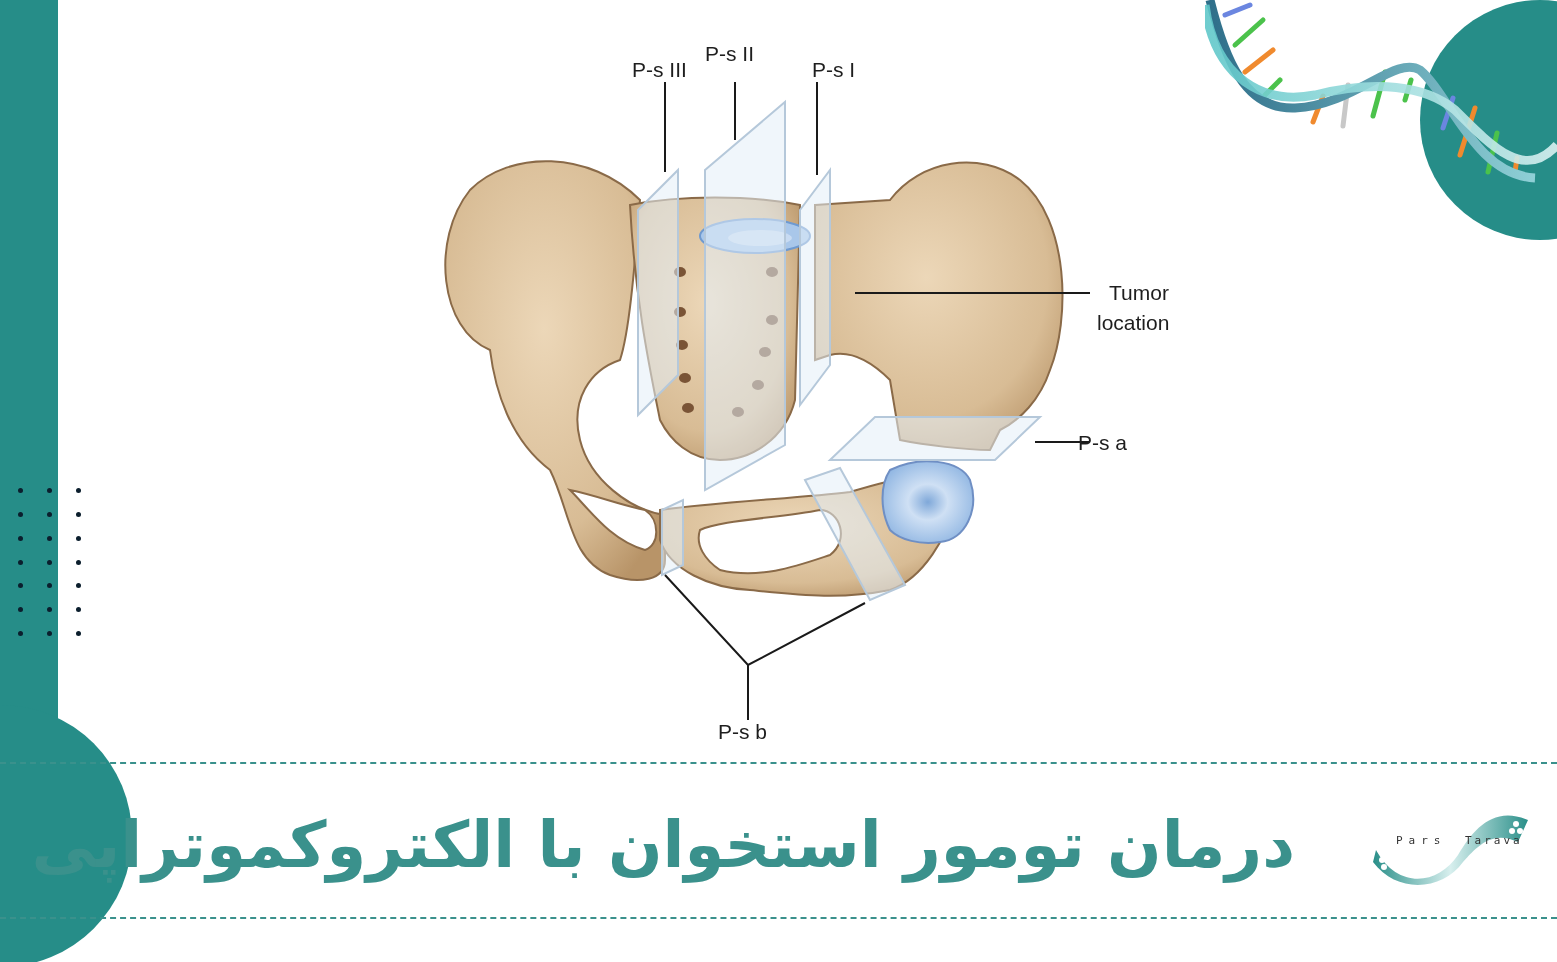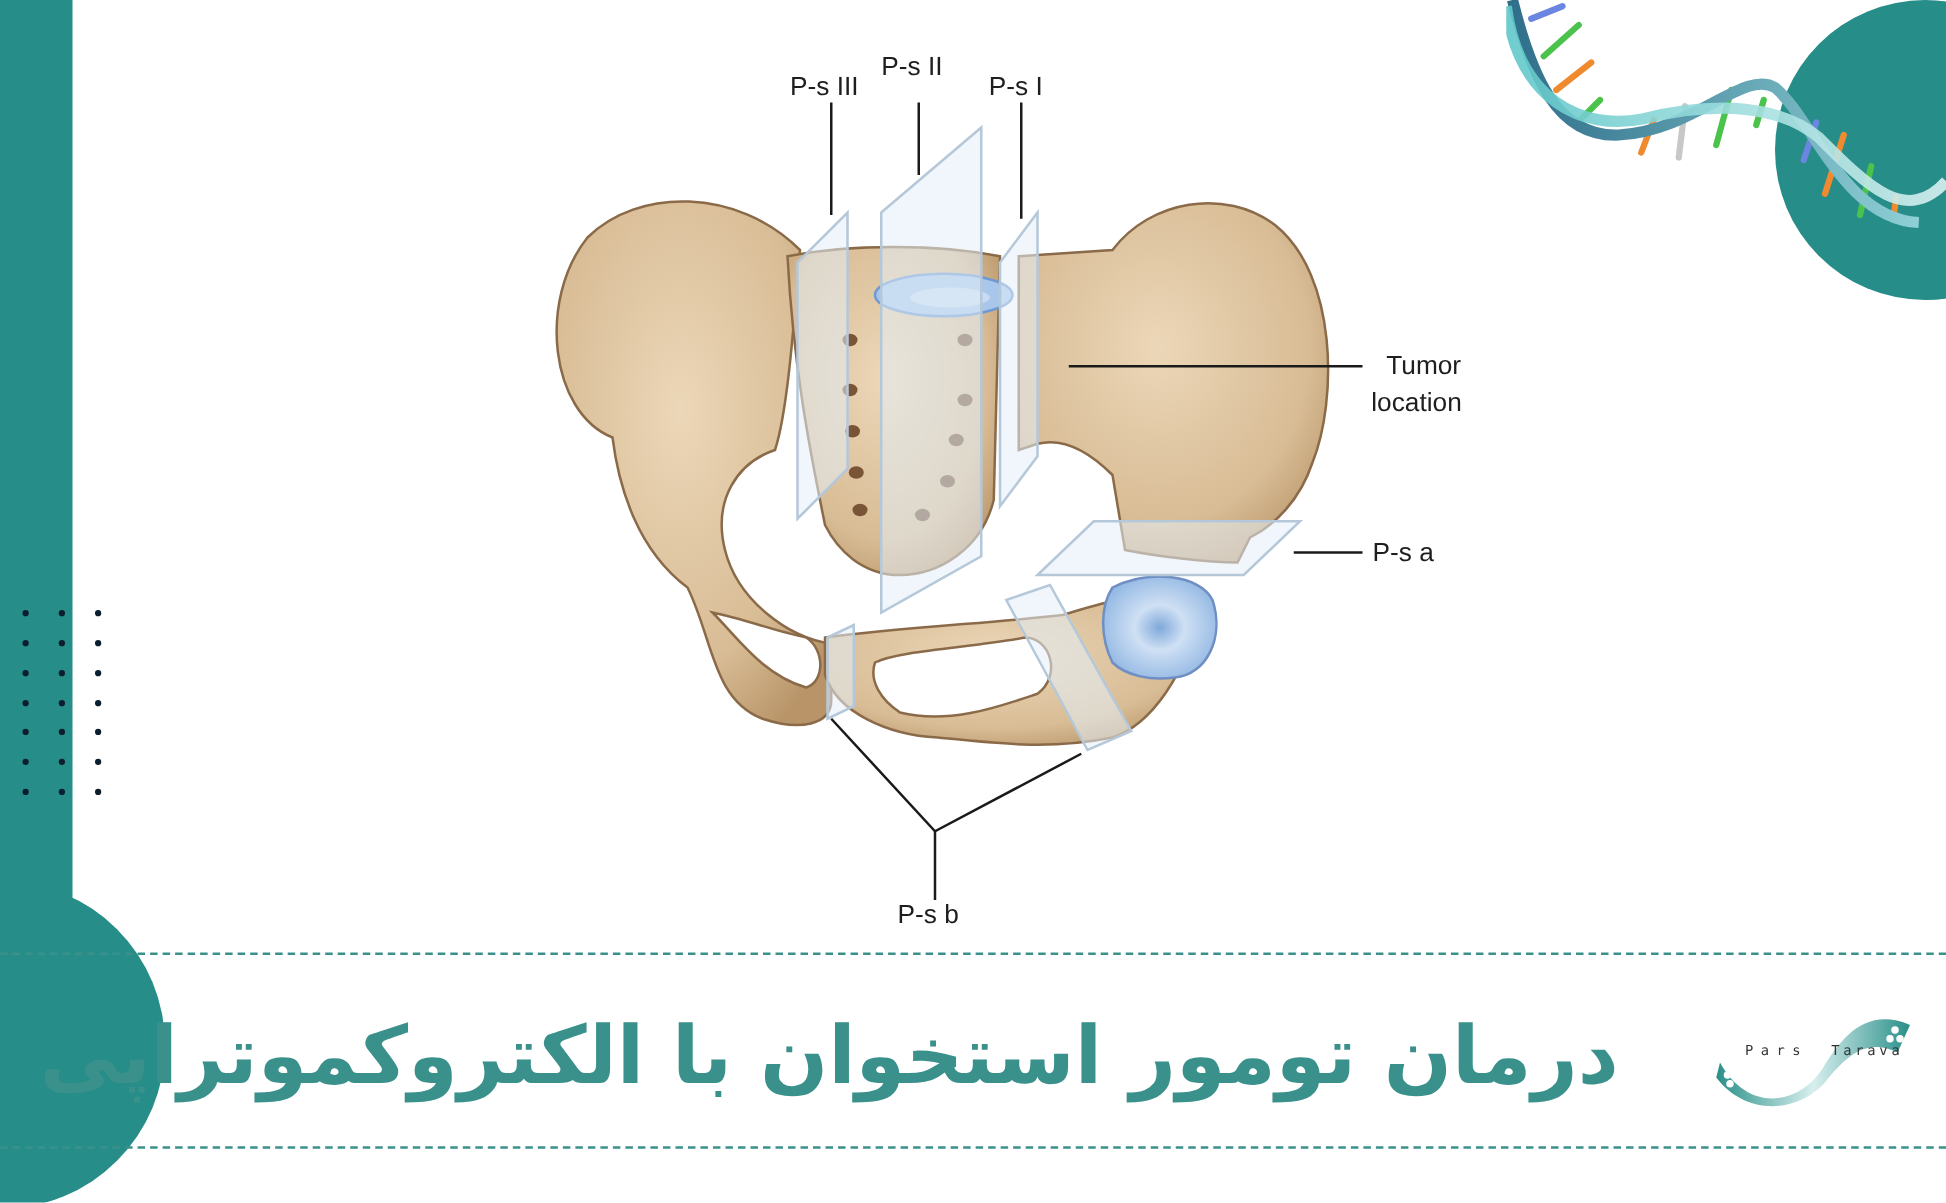--- a/index.html
+++ b/index.html
@@ -137,24 +137,24 @@
       <line x1="397" y1="42" x2="397" y2="135"></line>
       <line x1="435" y1="253" x2="670" y2="253"></line>
       <line x1="615" y1="402" x2="670" y2="402"></line>
       <polyline points="245,535 328,625 445,563"></polyline>
       <line x1="328" y1="625" x2="328" y2="680"></line>
     </g>
   </svg>
 
   <span class="label" style="left:212px;top:17px">P-s III</span>
   <span class="label" style="left:285px;top:1px">P-s II</span>
-  <span class="label" style="left:371px;top:17px">P-s I</span>
+  <span class="label" style="left:392px;top:17px">P-s I</span>
   <span class="label" style="left:689px;top:240px">Tumor</span>
   <span class="label" style="left:677px;top:270px">location</span>
-  <span class="label" style="left:678px;top:390px">P-s a</span>
+  <span class="label" style="left:658px;top:390px">P-s a</span>
   <span class="label" style="left:298px;top:679px">P-s b</span>
 </div>
 
 <div class="dashline dash-top"></div>
 <div class="dashline dash-bottom"></div>
 
 <div class="title">درمان تومور استخوان با الکتروکموتراپی</div>
 
 <div class="logo">
   <svg width="170" height="90" viewBox="0 0 170 90">

